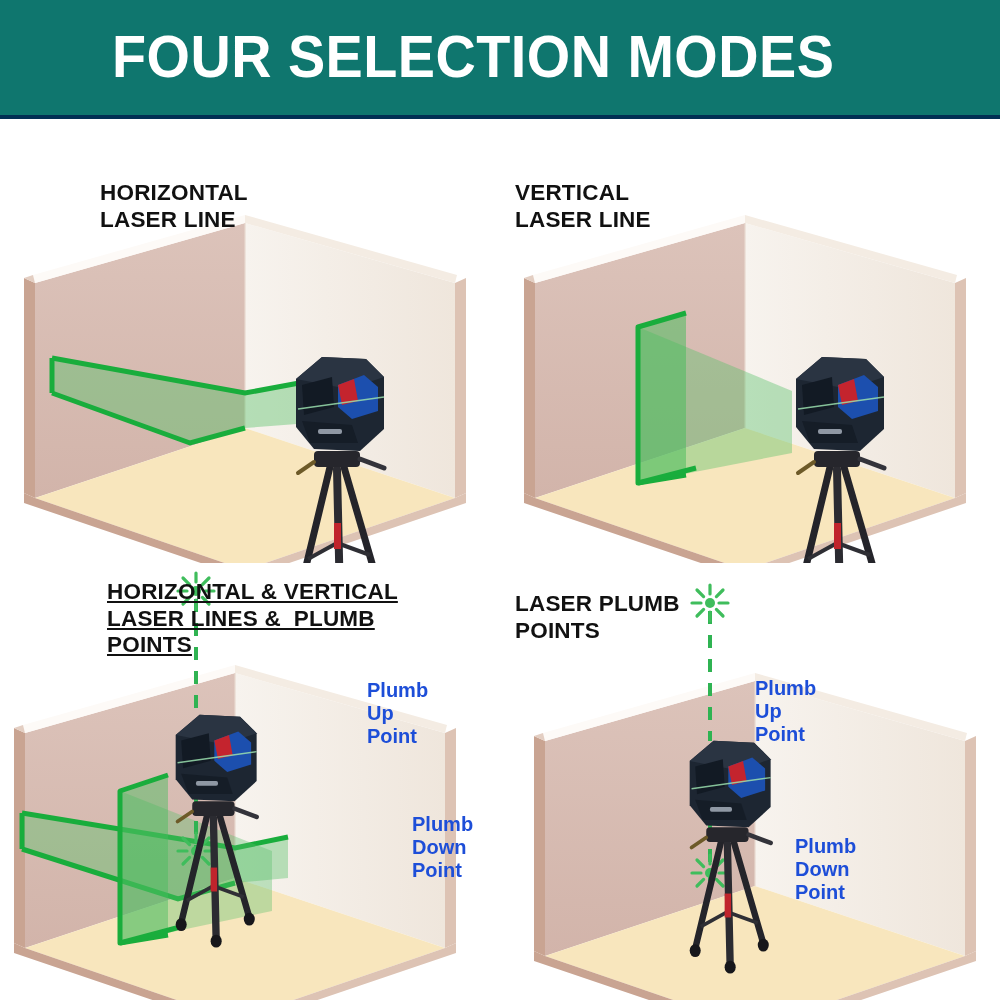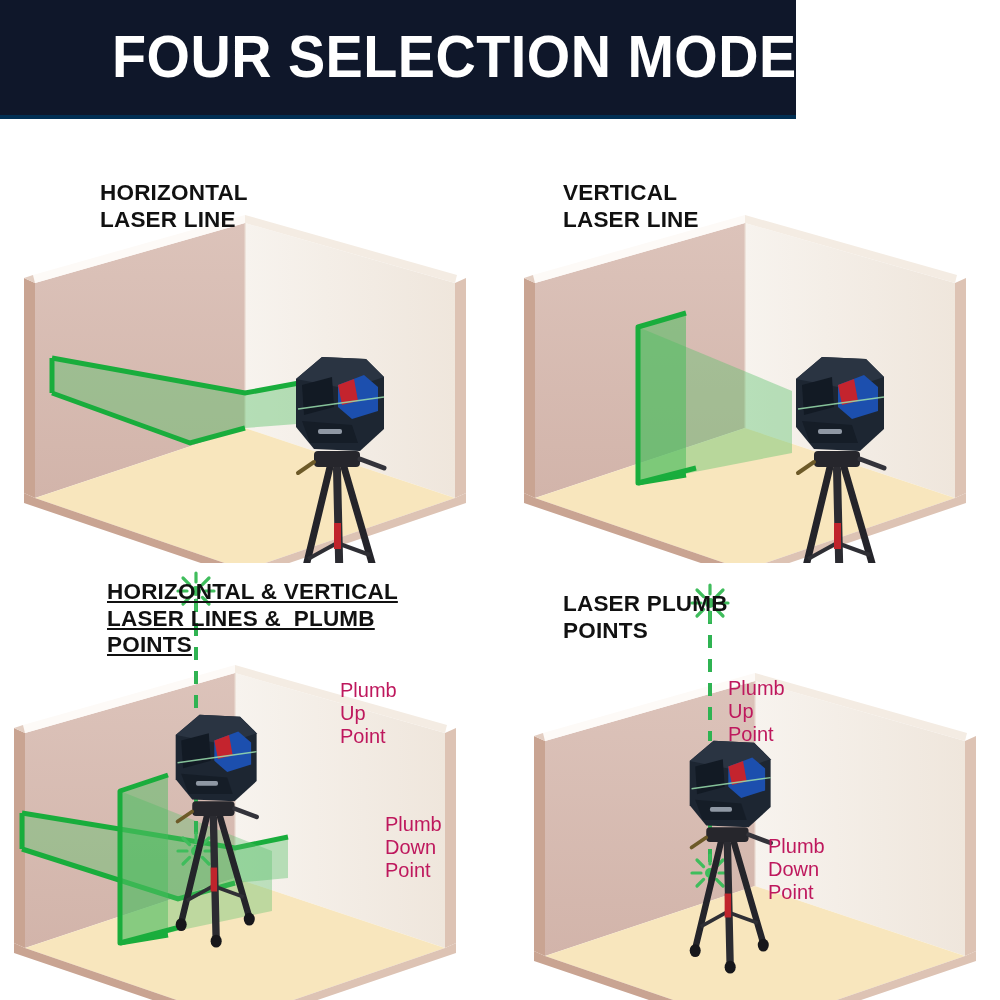--- a/index.html
+++ b/index.html
@@ -6,22 +6,22 @@
   body{
     width:1000px;height:1000px;
     background:#ffffff;
     font-family:"Liberation Sans","DejaVu Sans",sans-serif;
     overflow:hidden;
   }
   .page{position:relative;width:1000px;height:1000px;}
 
   
   .header{
-    position:absolute;left:0;top:0;width:796px;height:119px;
-    background:#0f172a;
+    position:absolute;left:0;top:0;width:1000px;height:119px;
+    background:#0f766e;
     border-bottom:4px solid #012f53;
     box-sizing:border-box;
   }
   .header-title{
     position:absolute;left:112px;top:27px;
     color:#ffffff;
     font-size:60px;
     font-weight:bold;
     letter-spacing:0.5px;
     line-height:1;
@@ -44,35 +44,36 @@
     font-weight:bold;
     line-height:1.18;
     letter-spacing:.2px;
     white-space:pre;
     z-index:5;
   }
   #panel-0 .panel-label,#panel-1 .panel-label{left:100px;top:57px;}
   #panel-1 .panel-label{left:515px;}
   #panel-2 .panel-label{left:107px;top:16px;text-decoration:underline;}
   #panel-3 .panel-label{left:515px;top:28px;}
-  #panel-1 .panel-label,#panel-3 .panel-label{left:15px;margin-left:48px;}
+  #panel-1 .panel-label,#panel-3 .panel-label{left:15px;}
   #panel-0 .panel-label{left:100px;}
   #panel-2 .panel-label{left:107px;}
 
   .scene{position:absolute;left:0;top:0;width:100%;height:100%;}
   .scene svg{display:block;}
 
   .plumb-text{
     position:absolute;
-    color:#be185d;
+    color:#1d4ed8;
     font-size:20px;
-    font-weight:normal;
+    font-weight:bold;
     line-height:1.16;
     white-space:pre;
     z-index:6;
+    margin-left:27px;
   }
 </style>
 </head>
 <body>
 
 <div class="page">
 
   <div class="header">
     <div class="header-title">FOUR SELECTION MODES</div>
   </div>

